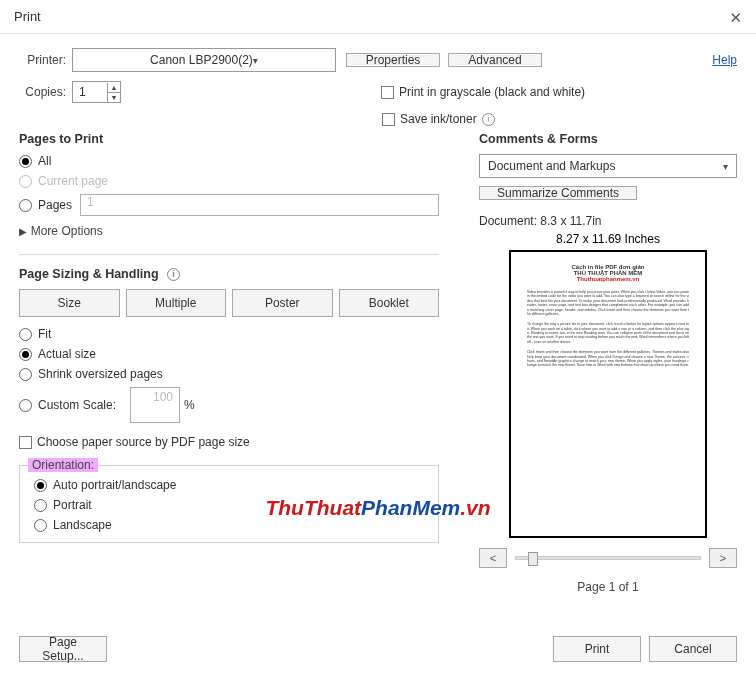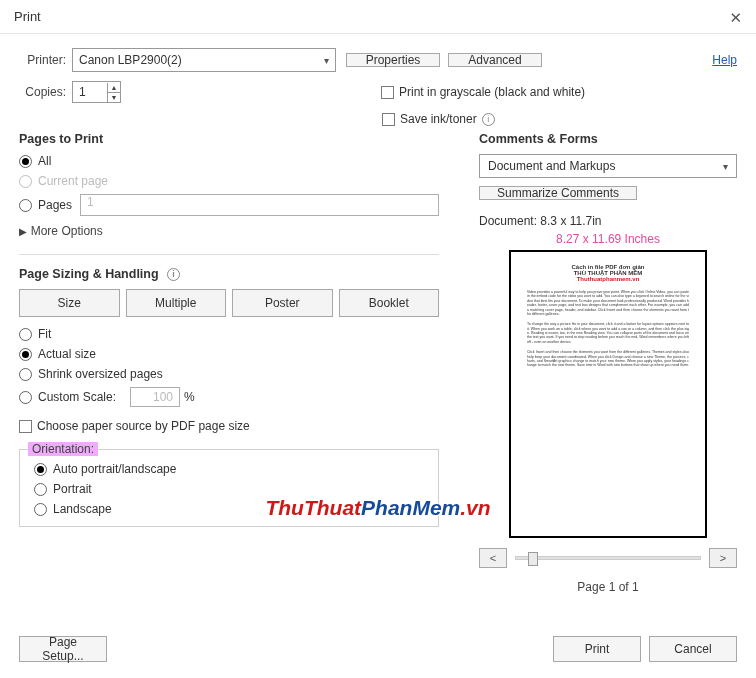--- a/index.html
+++ b/index.html
@@ -7,21 +7,21 @@
 
 .titlebar { height: 34px; display: flex; align-items: center; padding: 0 14px; border-bottom: 1px solid #e4e4e4; position: relative; }
 .titlebar .title { font-size: 13px; }
 .titlebar .close { position: absolute; right: 14px; top: 9px; font-size: 15px; color: #555; cursor: pointer; }
 
 .content { padding: 14px 19px 0 19px; }
 
 .row { display: flex; align-items: center; margin-bottom: 9px; }
 .lbl { width: 47px; text-align: right; margin-right: 6px; color: #444; }
 
-.printer-select { display: flex; align-items: center; border: 1px solid #999; width: 264px; height: 24px; padding: 0 6px; justify-content: space-between; background: #fff; }
+.printer-select { display: flex; align-items: center; border: 1px solid #999; width: 264px; height: 24px; padding: 0 6px; justify-content: center; background: #fff; }
 .chev { font-size: 10px; color: #555; }
 
 .btn { border: 1px solid #a8a8a8; background: #f5f5f5; height: 14px; padding: 0 14px; font-size: 12px; color: #333; cursor: pointer; display: inline-flex; align-items: center; justify-content: center; }
 
 .copies { display: flex; align-items: center; border: 1px solid #999; height: 22px; width: 49px; }
 .copies .val { flex: 1; padding-left: 6px; }
 .spin { display: flex; flex-direction: column; border-left: 1px solid #999; }
 .spin span { font-size: 7px; line-height: 9px; width: 12px; text-align: center; color: #444; cursor: pointer; }
 .spin span:first-child { border-bottom: 1px solid #999; }
 
@@ -44,28 +44,28 @@
 .pages-input { margin-left: 8px; flex:1; height: 22px; border: 1px solid #aeaeae; background: #fff; color: #bbb; padding: 0 6px; }
 
 .disclosure { display: flex; align-items: center; cursor: pointer; color: #444; margin-top: 4px; }
 .disclosure .tri { font-size: 10px; margin-right: 4px; }
 
 .divider { height: 1px; background: #ddd; margin: 10px 0 12px 0; }
 
 .btn-group { display: flex; gap: 6px; margin-bottom: 10px; }
 .btn-seg { flex:1; height: 28px; border: 1px solid #a8a8a8; background: #f4f4f4; display: flex; align-items: center; justify-content: center; cursor: pointer; }
 
-.scale-box { display:inline-block; border:1px solid #aeaeae; width:50px; height:20px; line-height:18px; text-align:right; padding-right:6px; color:#bbb; margin-left:14px; margin-right:4px; }
+.scale-box { display:inline-block; border:1px solid #aeaeae; width:50px; height:36px; line-height:18px; text-align:right; padding-right:6px; color:#bbb; margin-left:14px; margin-right:4px; }
 
 .orientation-box { border: 1px solid #d0d0d0; padding: 12px 14px 10px 14px; position: relative; margin-top: 14px;}
 .orientation-box .legend { position: absolute; top: -8px; left: 8px; background: #f0abfc; padding: 0 4px; color: #444; }
 
 .cf-select { display: flex; align-items: center; justify-content: space-between; border: 1px solid #999; height: 24px; padding: 0 8px; width: 100%; background: #fff; margin-bottom: 8px;}
 
-.preview-dim { text-align: center; margin: 2px 0 4px 0; color: #ec4899; }
+.preview-dim { text-align: center; margin: 2px 0 4px 0; color: #000000; }
 
 .preview-box { width: 198px; height: 288px; margin: 0 auto 10px auto; border: 2px solid #000; background: #fff; padding: 12px 16px 12px 16px; text-align: center; position: relative; overflow: hidden; }
 .preview-box .h1 { font-size: 6px; font-weight: 600; }
 .preview-box .h2 { font-size: 6px; font-weight: 700; }
 .preview-box .link { font-size: 6px; font-weight: 700; color: #d01818; }
 .body-text { font-size: 3.5px; color: #333; text-align: justify; line-height: 1.25; word-break: break-all; }
 .para { margin-bottom: 6px; }
 .pad-top { margin-top: 8px; }
 
 .navrow { display: flex; align-items: center; gap: 8px; margin-top: 4px;}

